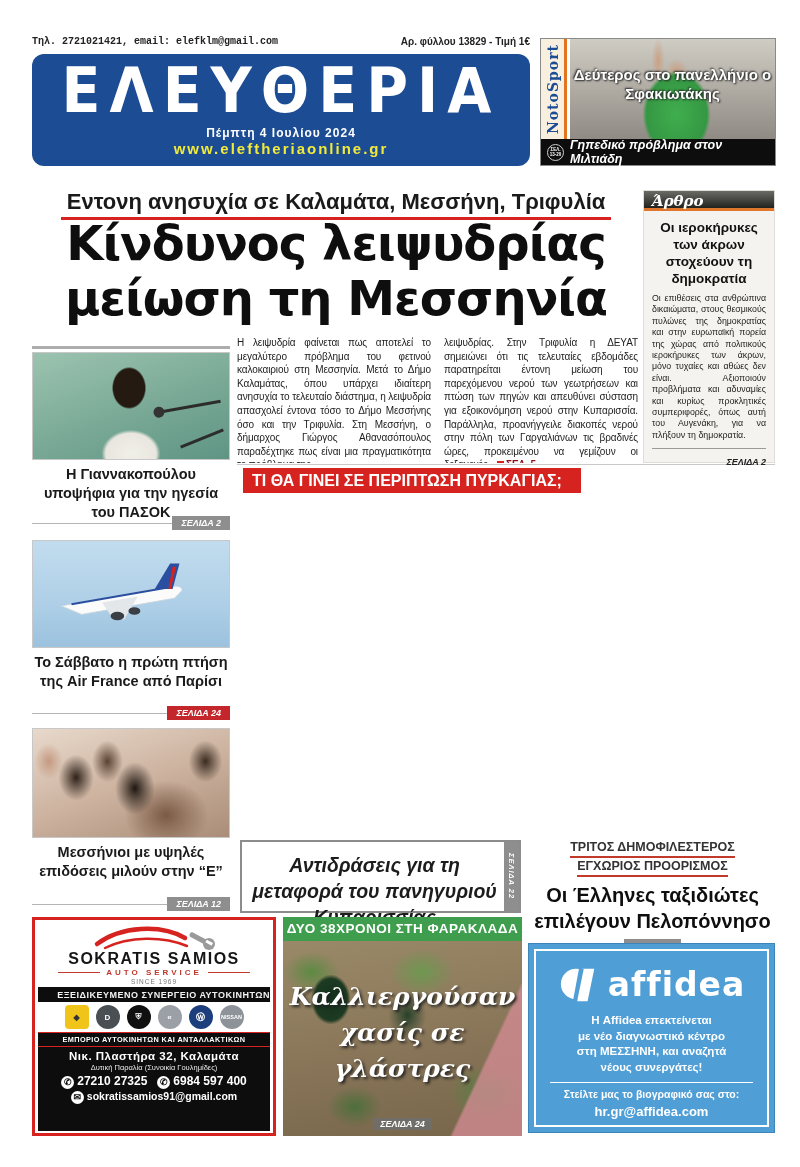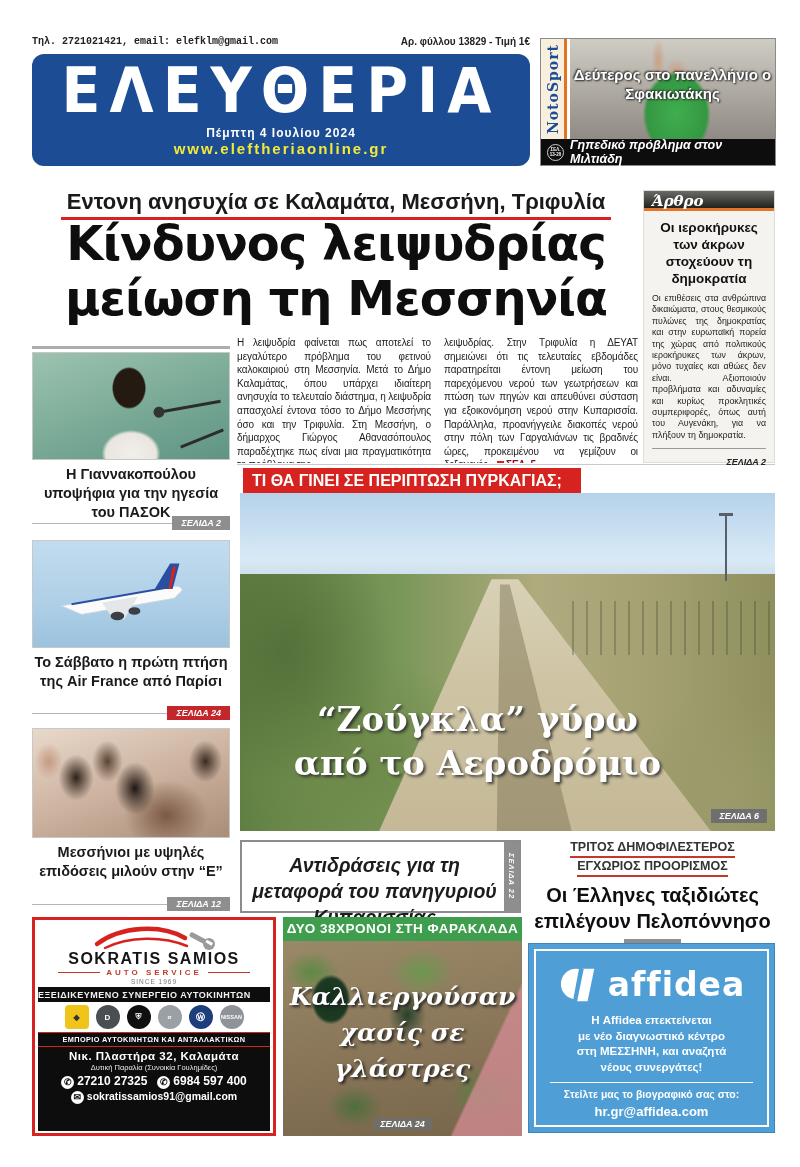--- a/index.html
+++ b/index.html
@@ -107,21 +107,21 @@
   .travel .badge { display:inline-block; margin-top:5px; }
 
   
   .samios { border:3px solid #d6231f; background:#fff; padding:2px 3px; display:flex; flex-direction:column; overflow:hidden; }
   .sm-logo { align-self:center; }
   .sm-name { text-align:center; font-size:16px; font-weight:800; letter-spacing:1.5px; color:#151515; line-height:17px; }
   .sm-sub { display:flex; align-items:center; gap:6px; justify-content:center; margin-top:1px; }
   .sm-sub .l { width:42px; height:1px; background:#c0392b; }
   .sm-sub span { font-size:8px; font-weight:bold; letter-spacing:3px; color:#c0392b; }
   .sm-since { text-align:center; font-size:6.5px; color:#777; letter-spacing:1px; margin:1px 0 2px; }
-  .sm-bar { background:#0d0d0d; color:#f2f2f2; font-weight:bold; font-size:9px; text-align:left; padding:2.5px 0; letter-spacing:.5px; }
+  .sm-bar { background:#0d0d0d; color:#f2f2f2; font-weight:bold; font-size:9px; text-align:right; padding:2.5px 0; letter-spacing:.5px; }
   .sm-brands { display:flex; justify-content:center; gap:7px; padding:3px 0; }
   .sm-brand { width:24px; height:24px; border-radius:50%; display:flex; align-items:center; justify-content:center; font-size:8px; font-weight:bold; color:#fff; }
   .b-renault { background:#f0c419; color:#333; border-radius:4px; }
   .b-dacia { background:#4a4f54; }
   .b-peugeot { background:#101010; }
   .b-citroen { background:#9aa0a6; }
   .b-vw { background:#1d3e7c; font-size:9px; }
   .b-nissan { background:#8d9399; font-size:5.5px; color:#fff; }
   .sm-services { display:flex; padding:1px 2px 2px; }
   .sm-col { width:50%; }
@@ -242,32 +242,20 @@
   </div>
 
   <div class="abs side-img img-crowd" style="left:32px; top:728px; width:198px; height:110px;"></div>
   <div class="abs caption" style="left:32px; top:843px; width:198px;">Μεσσήνιοι με υψηλές επιδόσεις μιλούν στην “Ε”</div>
   <div class="abs badgerow" style="left:32px; top:897px; width:198px;">
     <span class="rule"></span>
     <span class="badge">ΣΕΛΙΔΑ 12</span>
   </div>
 
   <div class="abs redbar" style="left:243px; top:468px; width:338px; height:25px;">ΤΙ ΘΑ ΓΙΝΕΙ ΣΕ ΠΕΡΙΠΤΩΣΗ ΠΥΡΚΑΓΙΑΣ;</div>
-  <div class="abs mainphoto" style="left:240px; top:493px; width:535px; height:338px;">
-    <div class="mp-veg"></div>
-    <div class="mp-path"></div>
-    <div class="mp-ruts"></div>
-    <div class="mp-fence"></div>
-    <div class="mp-pole"></div>
-    <div class="mp-title" style="top:204px;">
-      <div>“Ζούγκλα” γύρω</div>
-      <div>από το Αεροδρόμιο</div>
-    </div>
-    <div class="mp-badge">ΣΕΛΙΔΑ 6</div>
-  </div>
 
   <div class="abs teaserbox" style="left:240px; top:840px; width:281px; height:73px;">
     <div class="teaserbox-text">Αντιδράσεις για τη μεταφορά του πανηγυριού Κυπαρισσίας</div>
     <div class="vbadge">
       <span>ΣΕΛΙΔΑ 22</span>
     </div>
   </div>
 
   <div class="abs travel" style="left:530px; top:839px; width:245px;">
     <div class="travel-kicker">

